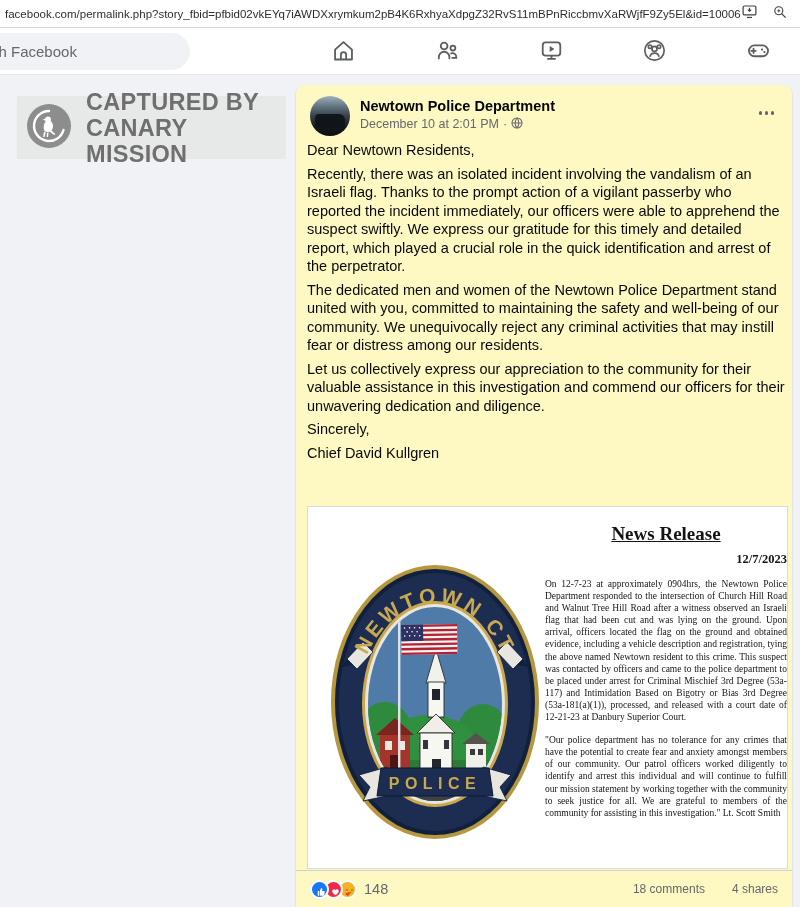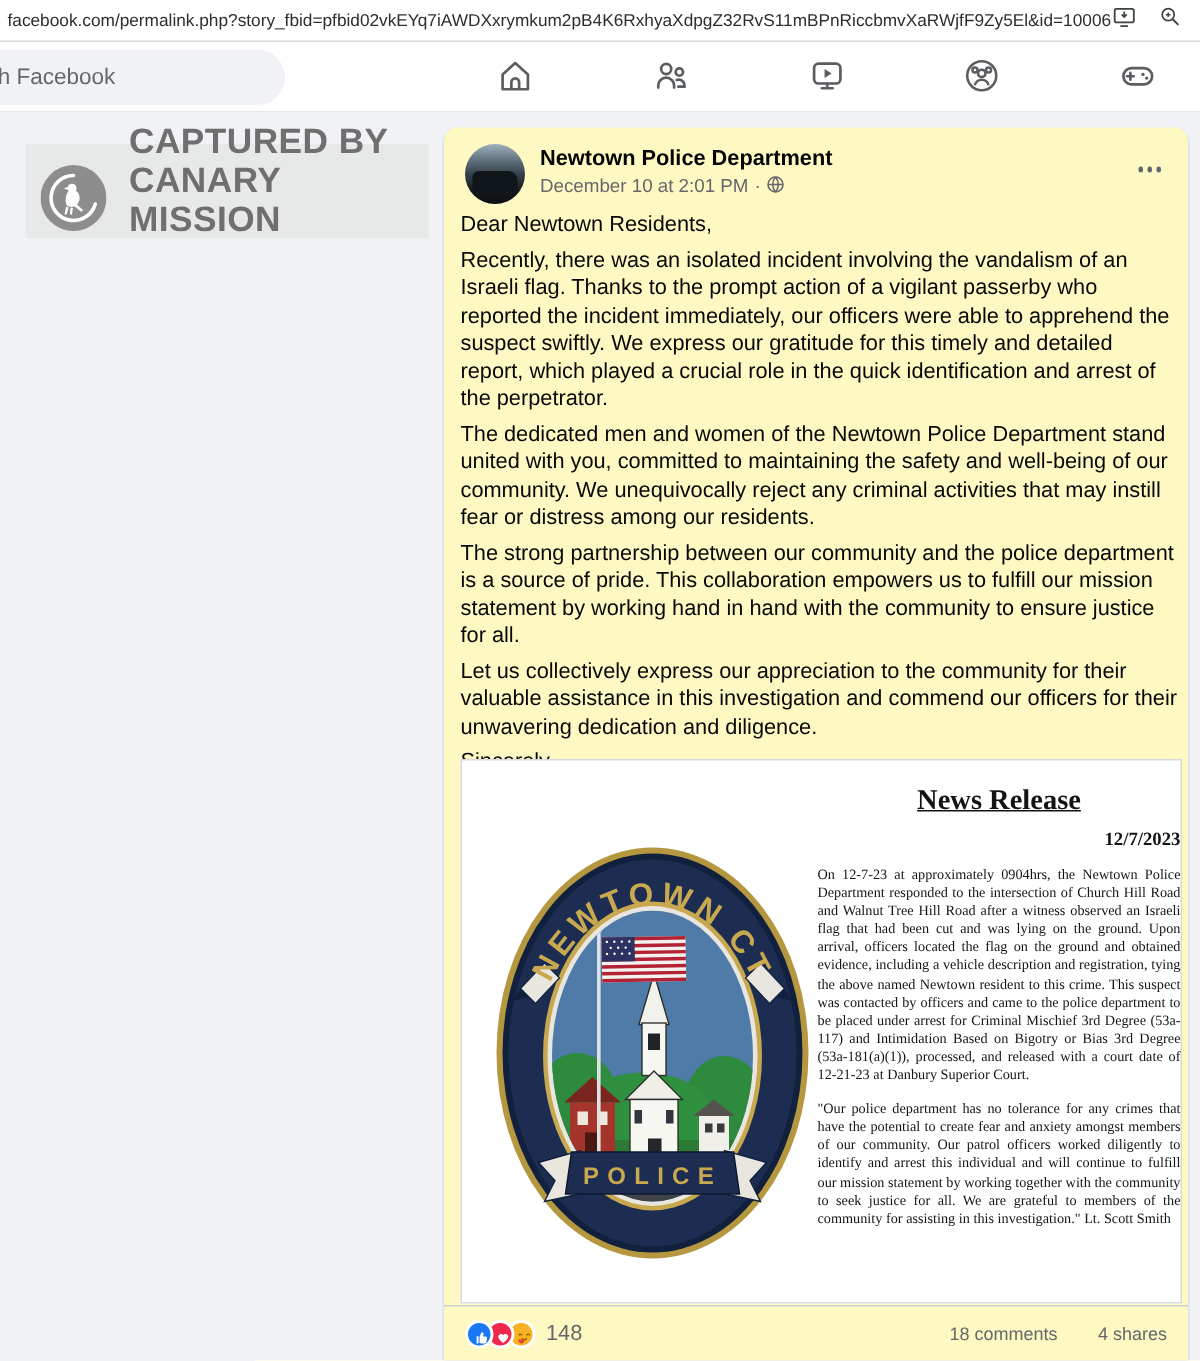--- a/index.html
+++ b/index.html
@@ -24,21 +24,21 @@
   .searchpill {
     position:absolute; left:-28px; top:5px; width:218px; height:37px;
     background:#f0f2f5; border-radius:19px;
     display:flex; align-items:center; padding-left:14px;
     font-size:15px; color:#65676b;
   }
   .navicon { position:absolute; top:9px; width:28px; height:28px; }
   
   .watermark {
     position:absolute; left:17px; top:96px; width:269px; height:63px;
-    background:#e7e8e8; border-radius:2px; display:flex; align-items:flex-end;
+    background:#e7e8e8; border-radius:2px; display:flex; align-items:center;
   }
   .wm-logo { margin-left:10px; flex:0 0 auto; }
   .wm-text { margin-left:15px; font-size:23.5px; line-height:26px; font-weight:bold;
              color:#6f6f6f; letter-spacing:0.3px; }
   
   .card {
     position:absolute; left:296px; top:85px; width:496px; height:822px;
     background:#fef9c3; border-radius:9px 9px 0 0;
     box-shadow:0 1px 2px rgba(0,0,0,.18);
   }
@@ -184,21 +184,20 @@
     <div class="more">
         <i></i>
         <i></i>
         <i></i>
       </div>
 
     <div class="posttext">
       <p>Dear Newtown Residents,</p>
       <p>Recently, there was an isolated incident involving the vandalism of an Israeli flag. Thanks to the prompt action of a vigilant passerby who reported the incident immediately, our officers were able to apprehend the suspect swiftly. We express our gratitude for this timely and detailed report, which played a crucial role in the quick identification and arrest of the perpetrator.</p>
       <p>The dedicated men and women of the Newtown Police Department stand united with you, committed to maintaining the safety and well-being of our community. We unequivocally reject any criminal activities that may instill fear or distress among our residents.</p>
-      <p>The strong partnership between our community and the police department is a source of pride. This collaboration empowers us to fulfill our mission statement by working hand in hand with the community to ensure justice for all.</p>
       <p>Let us collectively express our appreciation to the community for their valuable assistance in this investigation and commend our officers for their unwavering dedication and diligence.</p>
       <p>Sincerely,</p>
       <p>Chief David Kullgren</p>
     </div>
 
     <div class="attachment">
       <svg class="badge" width="212" height="282" viewBox="0 0 212 278">
         <ellipse cx="106" cy="139" rx="104" ry="137" fill="#b5973f"></ellipse>
         <ellipse cx="106" cy="139" rx="100" ry="133" fill="#10203d"></ellipse>
         <ellipse cx="106" cy="139" rx="96" ry="129" fill="#1d2d52"></ellipse>

